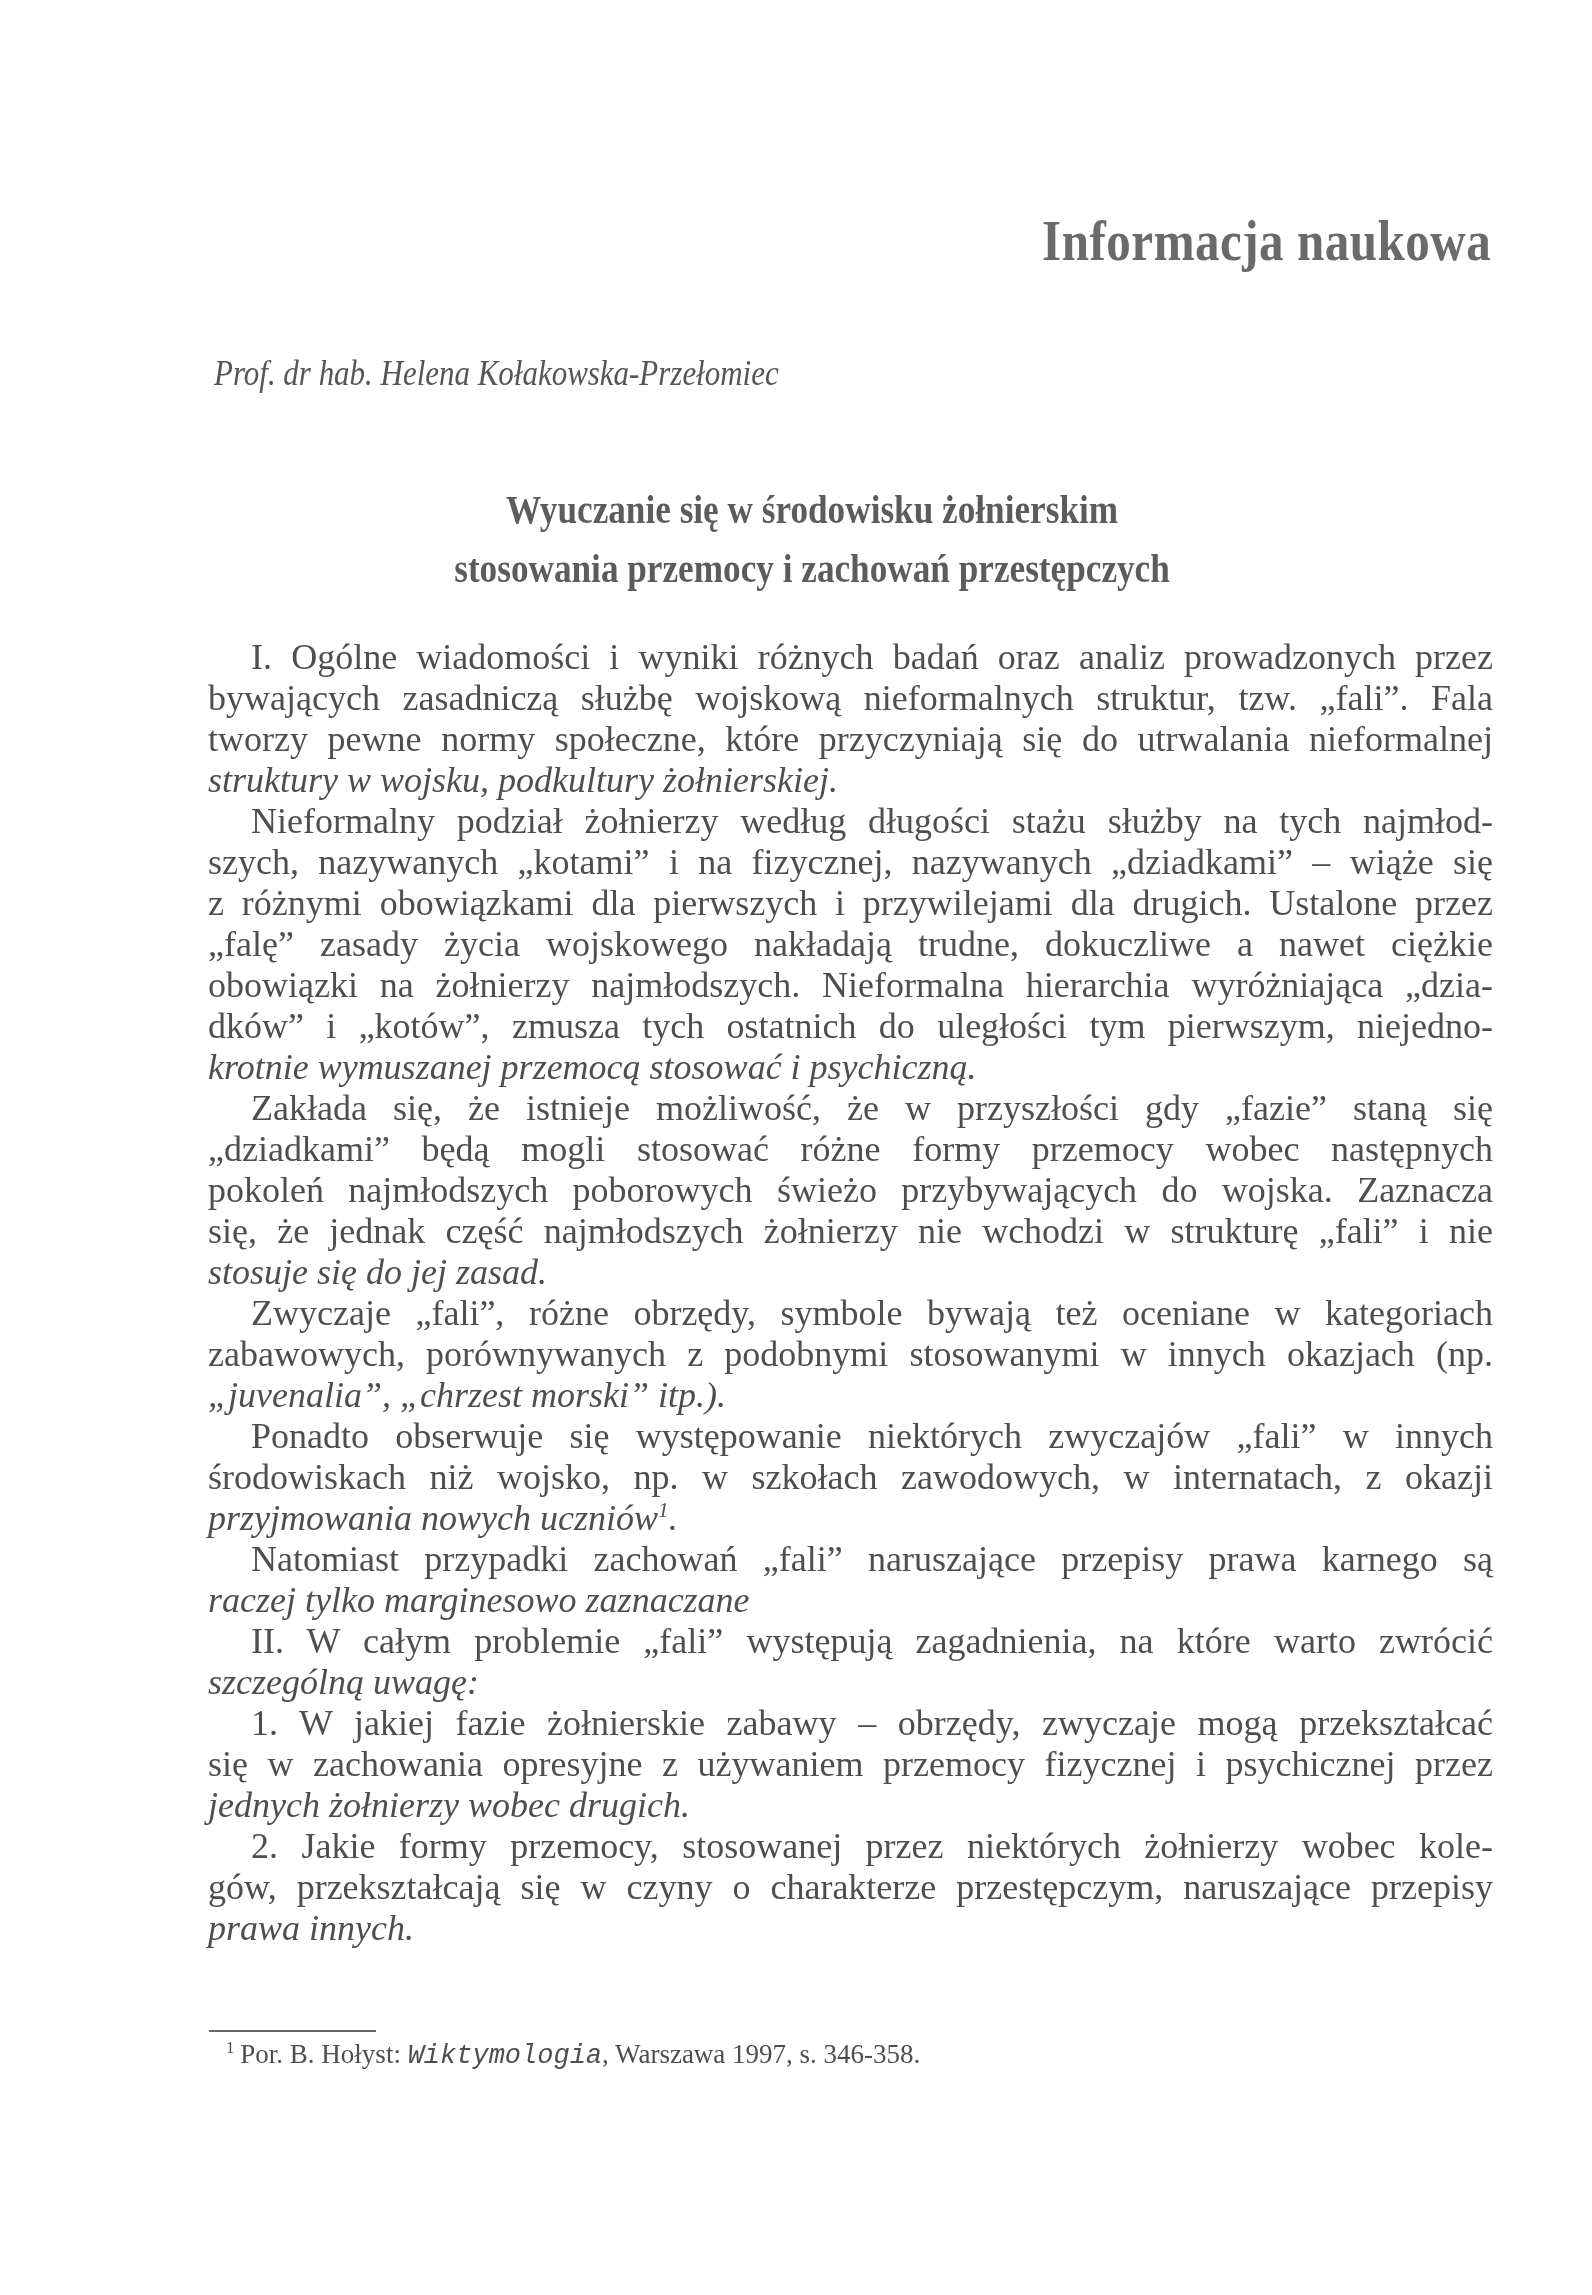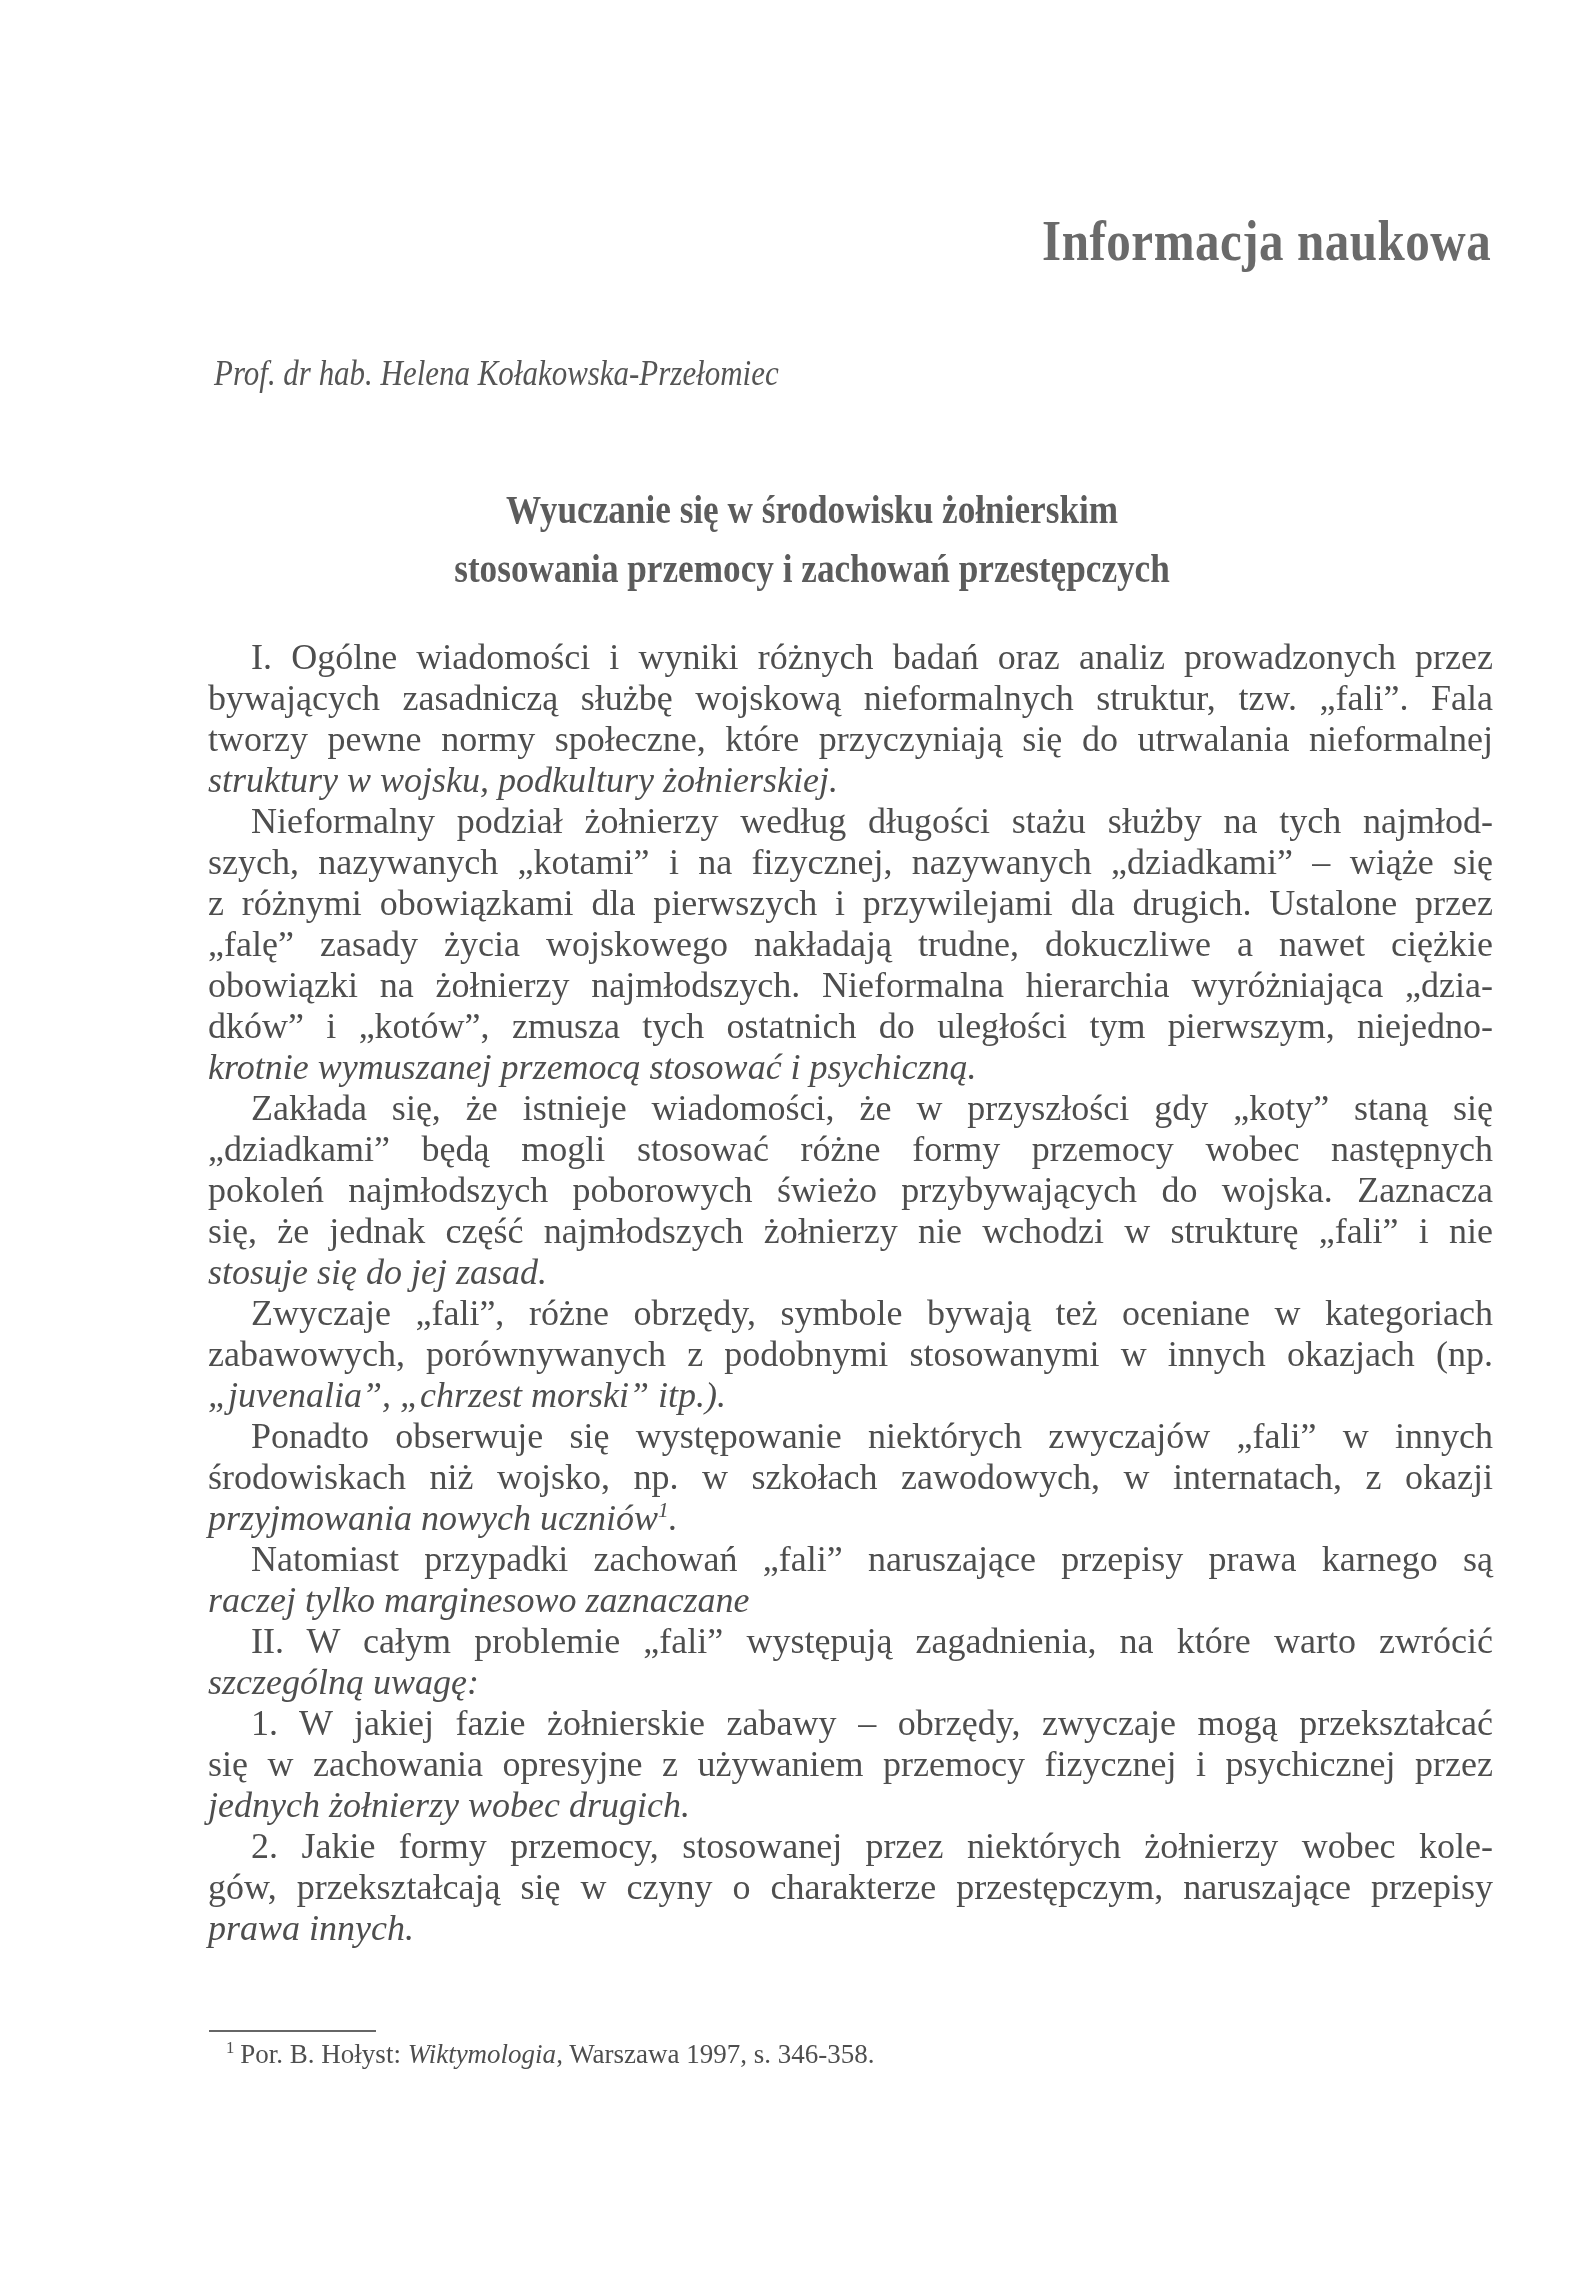--- a/index.html
+++ b/index.html
@@ -100,20 +100,21 @@
     margin: 0;
   }
   .footnote .num {
     font-size: 16.7px;
     vertical-align: super;
     line-height: 0;
     margin-right: 6px;
   }
   .footnote em {
     font-style: italic;
+    font-family: Liberation Mono, monospace;
   }
 </style>
 </head>
 <body>
 
 <h1 class="page-section-title">Informacja naukowa</h1>
 
 <p class="author">Prof. dr hab. Helena Kołakowska-Przełomiec</p>
 
 <h2 class="article-title">
@@ -134,21 +135,21 @@
     <span class="line indent">Nieformalny podział żołnierzy według długości stażu służby na tych najmłod-</span>
     <span class="line">szych, nazywanych „kotami” i na fizycznej, nazywanych „dziadkami” – wiąże się</span>
     <span class="line">z różnymi obowiązkami dla pierwszych i przywilejami dla drugich. Ustalone przez</span>
     <span class="line">„falę” zasady życia wojskowego nakładają trudne, dokuczliwe a nawet ciężkie</span>
     <span class="line">obowiązki na żołnierzy najmłodszych. Nieformalna hierarchia wyróżniająca „dzia-</span>
     <span class="line">dków” i „kotów”, zmusza tych ostatnich do uległości tym pierwszym, niejedno-</span>
     <span class="line last">krotnie wymuszanej przemocą stosować i psychiczną.</span>
   </div>
 
   <div>
-    <span class="line indent">Zakłada się, że istnieje wiadomości, że w przyszłości gdy „koty” staną się</span>
+    <span class="line indent">Zakłada się, że istnieje możliwość, że w przyszłości gdy „fazie” staną się</span>
     <span class="line">„dziadkami” będą mogli stosować różne formy przemocy wobec następnych</span>
     <span class="line">pokoleń najmłodszych poborowych świeżo przybywających do wojska. Zaznacza</span>
     <span class="line">się, że jednak część najmłodszych żołnierzy nie wchodzi w strukturę „fali” i nie</span>
     <span class="line last">stosuje się do jej zasad.</span>
   </div>
 
   <div>
     <span class="line indent">Zwyczaje „fali”, różne obrzędy, symbole bywają też oceniane w kategoriach</span>
     <span class="line">zabawowych, porównywanych z podobnymi stosowanymi w innych okazjach (np.</span>
     <span class="line last">„juvenalia”, „chrzest morski” itp.).</span>

